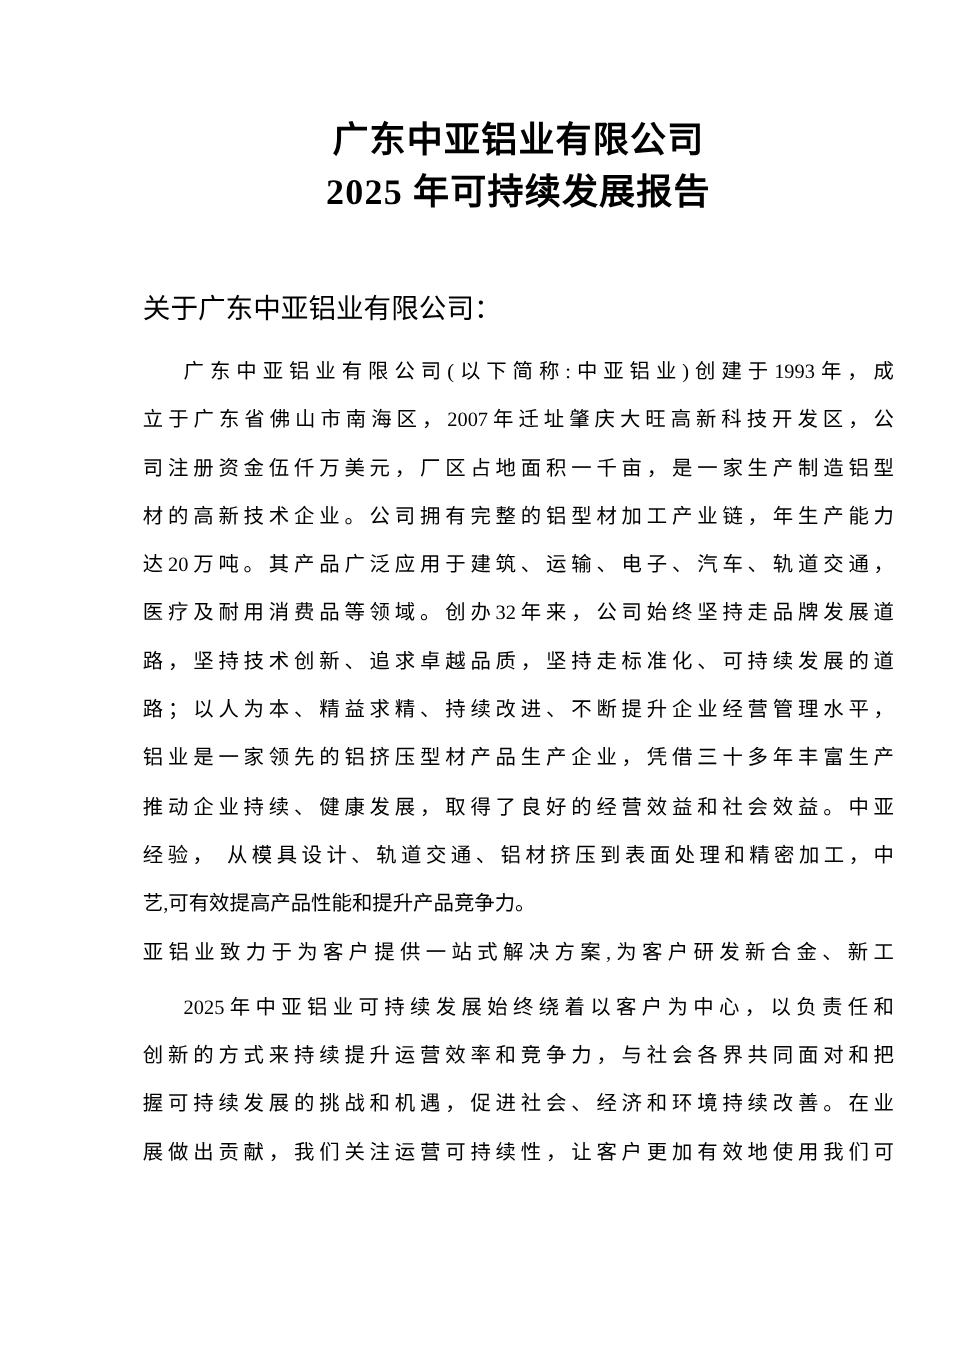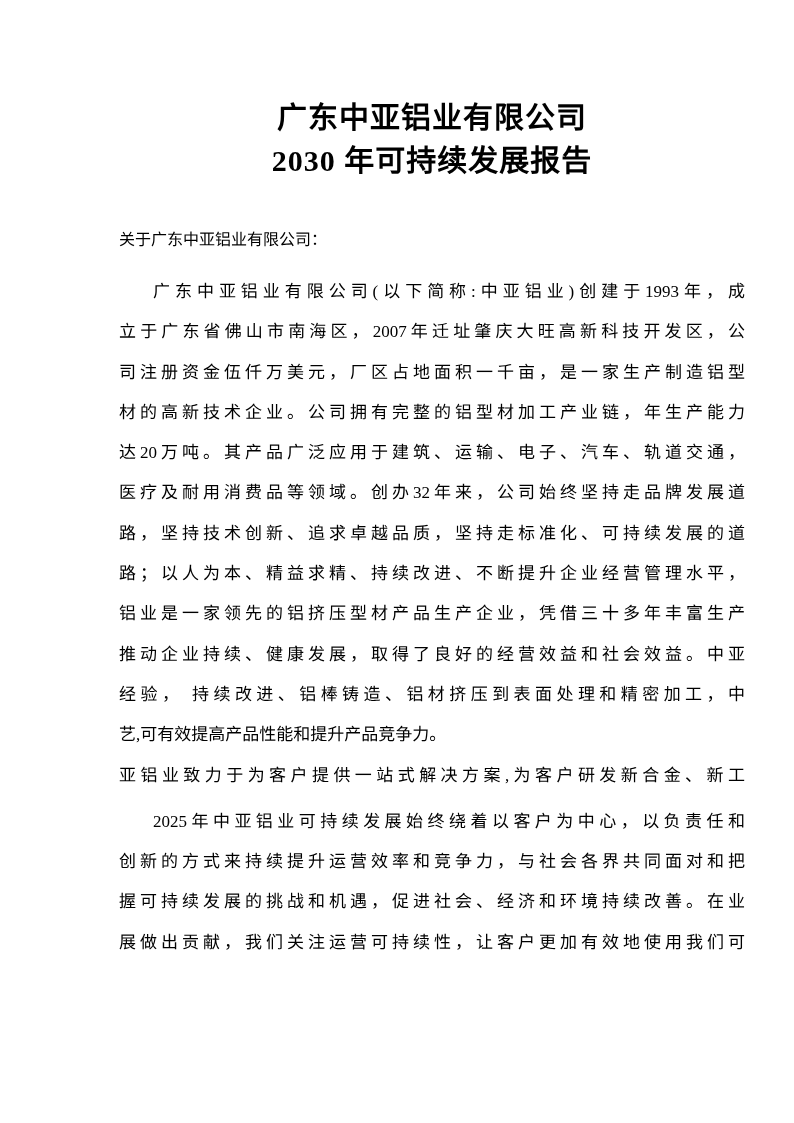--- a/index.html
+++ b/index.html
@@ -20,22 +20,22 @@
     overflow: hidden;
   }
   .doc-title-line {
     font-size: 30px;
     line-height: 43px;
     font-weight: bold;
     text-align: center;
     letter-spacing: 1px;
   }
   .section-heading {
-    margin-top: 38px;
-    font-size: 16px;
+    margin-top: 56px;
+    font-size: 23px;
     line-height: 40px;
     text-align: left;
   }
   .paragraphs {
     margin-top: 12px;
     font-size: 17px;
   }
   .para { margin: 0; }
   .para + .para { margin-top: 6px; }
   .line {
@@ -46,37 +46,37 @@
     white-space: normal;
   }
   .line.first-line { text-indent: 2em; }
   .line.no-stretch { text-align-last: left; }
 </style>
 </head>
 <body>
 
 <div class="page">
   <div class="doc-title-line">广东中亚铝业有限公司</div>
-  <div class="doc-title-line">2030 年可持续发展报告</div>
+  <div class="doc-title-line">2025 年可持续发展报告</div>
 
   <div class="section-heading">关于广东中亚铝业有限公司：</div>
 
   <div class="paragraphs" id="paragraphs">
       <div class="para">
         <div class="line first-line">广东中亚铝业有限公司(以下简称:中亚铝业)创建于1993年，成</div>
         <div class="line">立于广东省佛山市南海区，2007年迁址肇庆大旺高新科技开发区，公</div>
         <div class="line">司注册资金伍仟万美元，厂区占地面积一千亩，是一家生产制造铝型</div>
         <div class="line">材的高新技术企业。公司拥有完整的铝型材加工产业链，年生产能力</div>
         <div class="line">达20万吨。其产品广泛应用于建筑、运输、电子、汽车、轨道交通，</div>
         <div class="line">医疗及耐用消费品等领域。创办32年来，公司始终坚持走品牌发展道</div>
         <div class="line">路，坚持技术创新、追求卓越品质，坚持走标准化、可持续发展的道</div>
         <div class="line">路；以人为本、精益求精、持续改进、不断提升企业经营管理水平，</div>
         <div class="line">铝业是一家领先的铝挤压型材产品生产企业，凭借三十多年丰富生产</div>
         <div class="line">推动企业持续、健康发展，取得了良好的经营效益和社会效益。中亚</div>
-        <div class="line">经验， 持续改进、铝棒铸造、铝材挤压到表面处理和精密加工，中</div>
+        <div class="line">经验， 从模具设计、轨道交通、铝材挤压到表面处理和精密加工，中</div>
         <div class="line no-stretch">艺,可有效提高产品性能和提升产品竞争力。</div>
         <div class="line">亚铝业致力于为客户提供一站式解决方案,为客户研发新合金、新工</div>
       </div>
       <div class="para">
         <div class="line first-line">2025年中亚铝业可持续发展始终绕着以客户为中心，以负责任和</div>
         <div class="line">创新的方式来持续提升运营效率和竞争力，与社会各界共同面对和把</div>
         <div class="line">握可持续发展的挑战和机遇，促进社会、经济和环境持续改善。在业</div>
         <div class="line">展做出贡献，我们关注运营可持续性，让客户更加有效地使用我们可</div>
       </div>
     </div>

